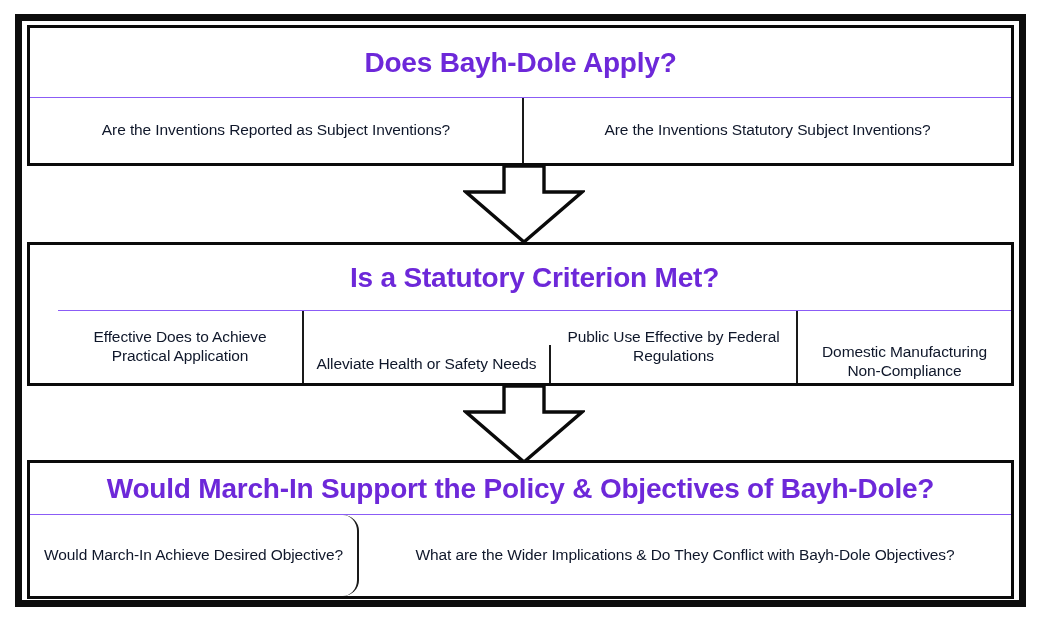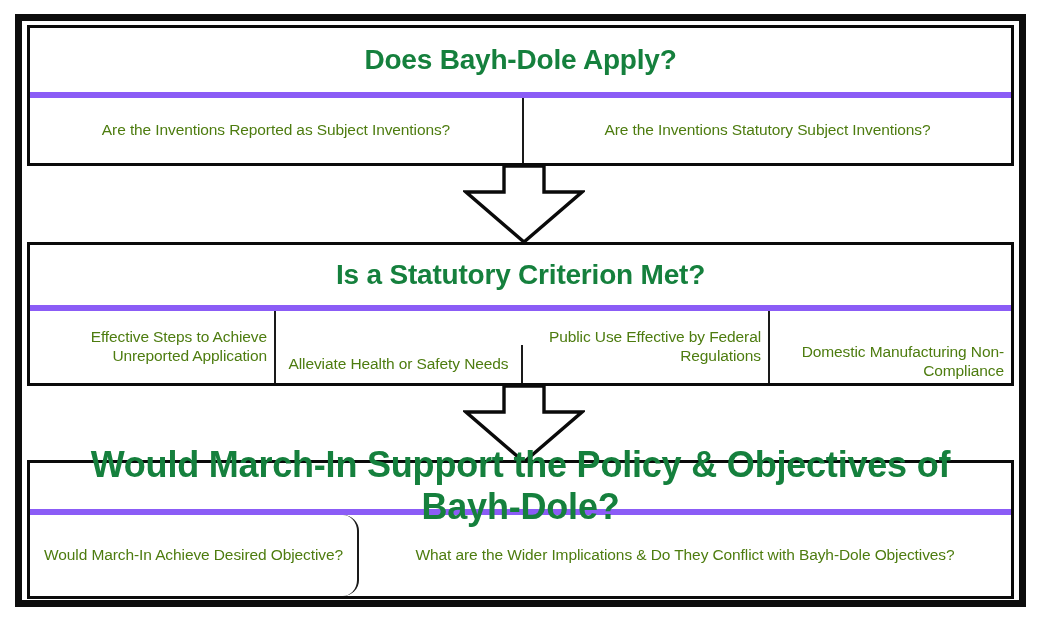--- a/index.html
+++ b/index.html
@@ -43,58 +43,58 @@
     flex-direction: column;
   }
 
   .stage-title {
     box-sizing: border-box;
     display: flex;
     align-items: center;
     justify-content: center;
     text-align: center;
     font-weight: bold;
-    color: #15803d;
-    border-bottom: 6px solid #8b5cf6;
+    color: #6d28d9;
+    border-bottom: 1px solid #8b5cf6;
     padding: 0 8px;
     letter-spacing: -0.2px;
   }
 
   .stage-cells {
     flex: 1 1 auto;
     display: flex;
     flex-direction: row;
     box-sizing: border-box;
   }
 
   .cell {
     box-sizing: border-box;
     display: flex;
     align-items: center;
     justify-content: center;
-    text-align: right;
-    color: #4d7c0f;
+    text-align: center;
+    color: #0f172a;
     padding: 2px 7px;
     border-right: 2px solid #1a1a1a;
     line-height: 1.22;
     letter-spacing: -0.1px;
   }
   .cell:last-child { border-right: none; }
 
   
   #stage-1 { left: 27px; top: 25px;  width: 987px; height: 141px; }
   #stage-1 .stage-title { height: 70px; font-size: 28px; }
   #stage-1 .cell { font-size: 15.5px; }
 
-  #stage-2 { left: 27px; top: 242px; width: 987px; height: 144px; }
+  #stage-2 { left: 27px; top: 242px; width: 987px; height: 144px; padding-left: 28px; }
   #stage-2 .stage-title { height: 73px; font-size: 28px; }
   #stage-2 .cell { font-size: 15.5px; }
 
   #stage-3 { left: 27px; top: 460px; width: 987px; height: 139px; }
-  #stage-3 .stage-title { height: 52px; font-size: 36px; }
+  #stage-3 .stage-title { height: 52px; font-size: 28px; }
   #stage-3 .cell { font-size: 15.5px; }
 
   
   .arrow {
     position: absolute;
     width: 122px;
     height: 78px;
     left: 463px;
   }
   #arrow-1 { top: 166px; }
@@ -118,21 +118,21 @@
 
   <div class="arrow" id="arrow-1">
     <svg viewBox="0 0 122 78" preserveAspectRatio="none">
       <polygon points="41,0 81,0 81,26 119,26 61,76 3,26 41,26" fill="#ffffff" stroke="#0a0a0a" stroke-width="3.4" stroke-linejoin="miter"></polygon>
     </svg>
   </div>
 
   <div class="stage" id="stage-2">
     <div class="stage-title">Is a Statutory Criterion Met?</div>
     <div class="stage-cells">
-      <div class="cell" style="flex:0 0 246px;">Effective Steps to Achieve Unreported Application</div>
+      <div class="cell" style="flex:0 0 246px;">Effective Does to Achieve Practical Application</div>
       <div class="cell" style="flex:0 0 247px;margin-top:34px;">Alleviate Health or Safety Needs</div>
       <div class="cell" style="flex:0 0 247px;">Public Use Effective by Federal Regulations</div>
       <div class="cell" style="flex:1 1 auto;margin-top:30px;">Domestic Manufacturing Non-Compliance</div>
     </div>
   </div>
 
   <div class="arrow" id="arrow-2">
     <svg viewBox="0 0 122 78" preserveAspectRatio="none">
       <polygon points="41,0 81,0 81,26 119,26 61,76 3,26 41,26" fill="#ffffff" stroke="#0a0a0a" stroke-width="3.4" stroke-linejoin="miter"></polygon>
     </svg>

